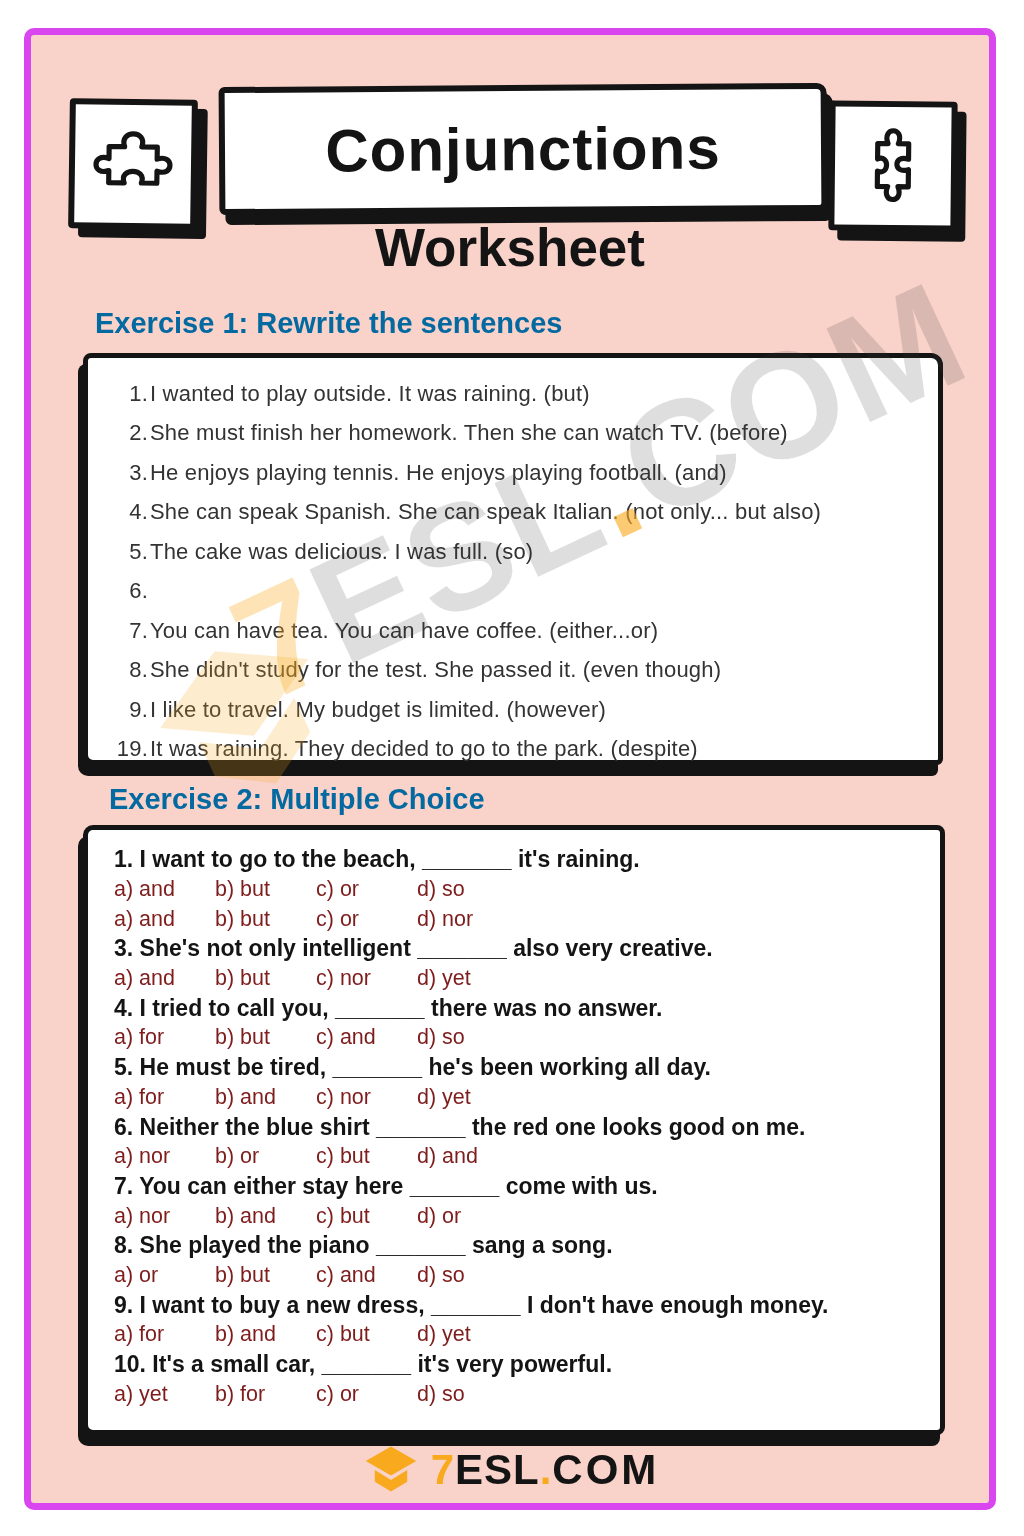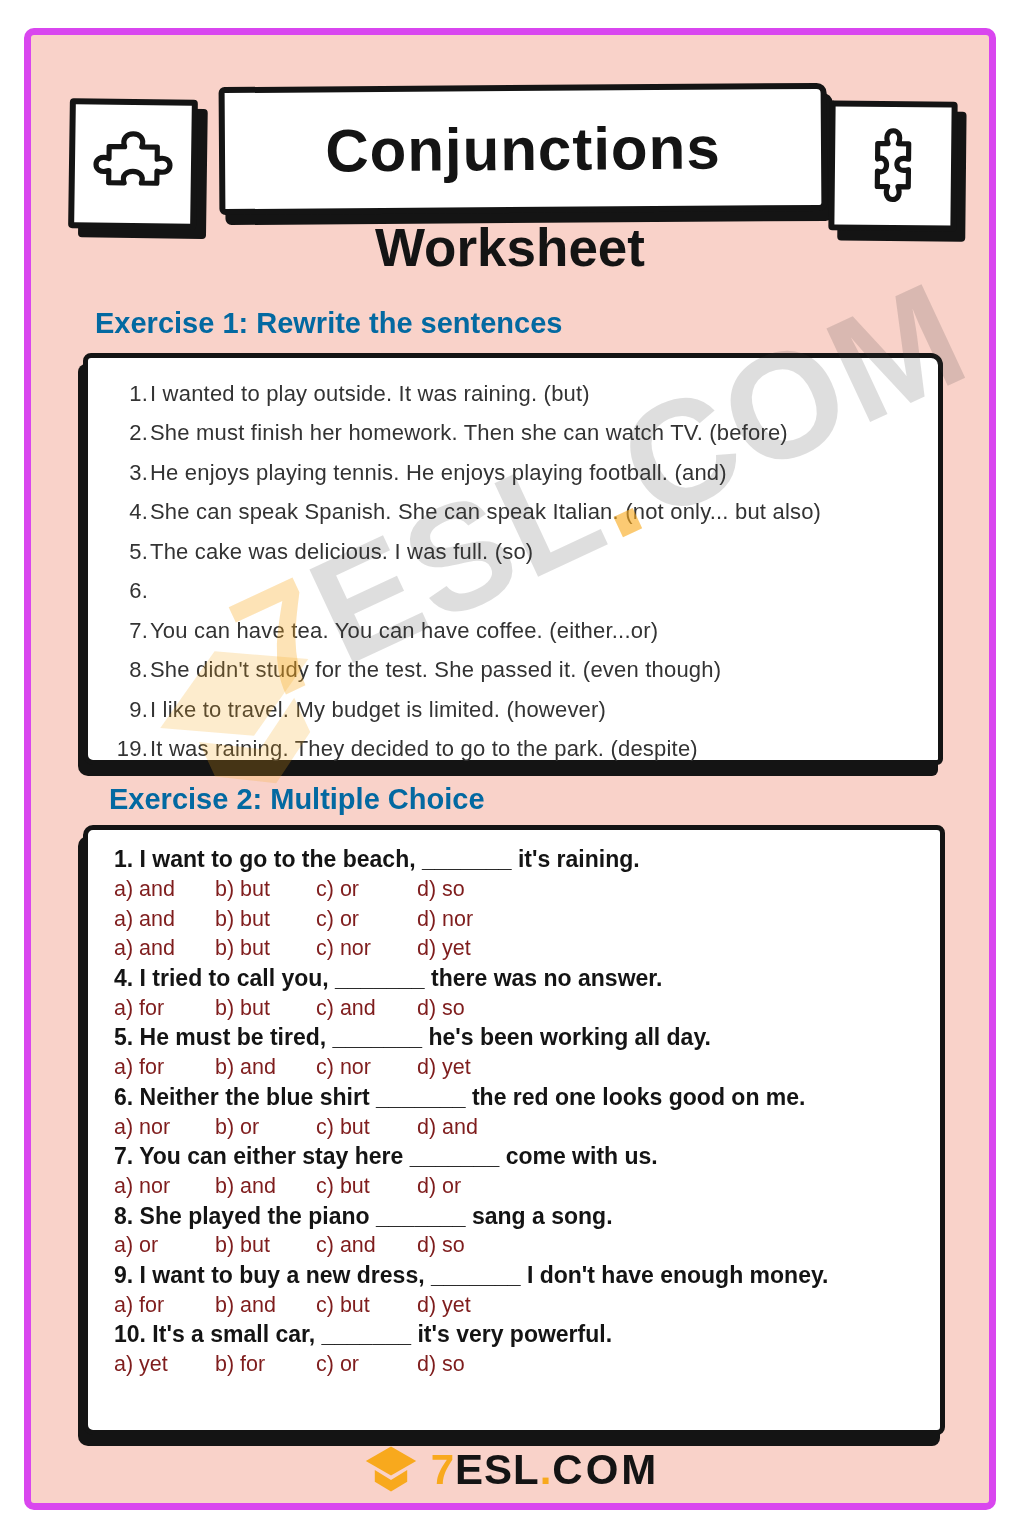--- a/index.html
+++ b/index.html
@@ -131,20 +131,21 @@
           <span class="opt">b) but</span>
           <span class="opt">c) or</span>
           <span class="opt">d) so</span>
         </div>
         <div class="o-row">
           <span class="opt">a) and</span>
           <span class="opt">b) but</span>
           <span class="opt">c) or</span>
           <span class="opt">d) nor</span>
         </div>
+        <div class="q-row">3. She's not only intelligent _______ also very creative.</div>
         <div class="o-row">
           <span class="opt">a) and</span>
           <span class="opt">b) but</span>
           <span class="opt">c) nor</span>
           <span class="opt">d) yet</span>
         </div>
         <div class="q-row">4. I tried to call you, _______ there was no answer.</div>
         <div class="o-row">
           <span class="opt">a) for</span>
           <span class="opt">b) but</span>

